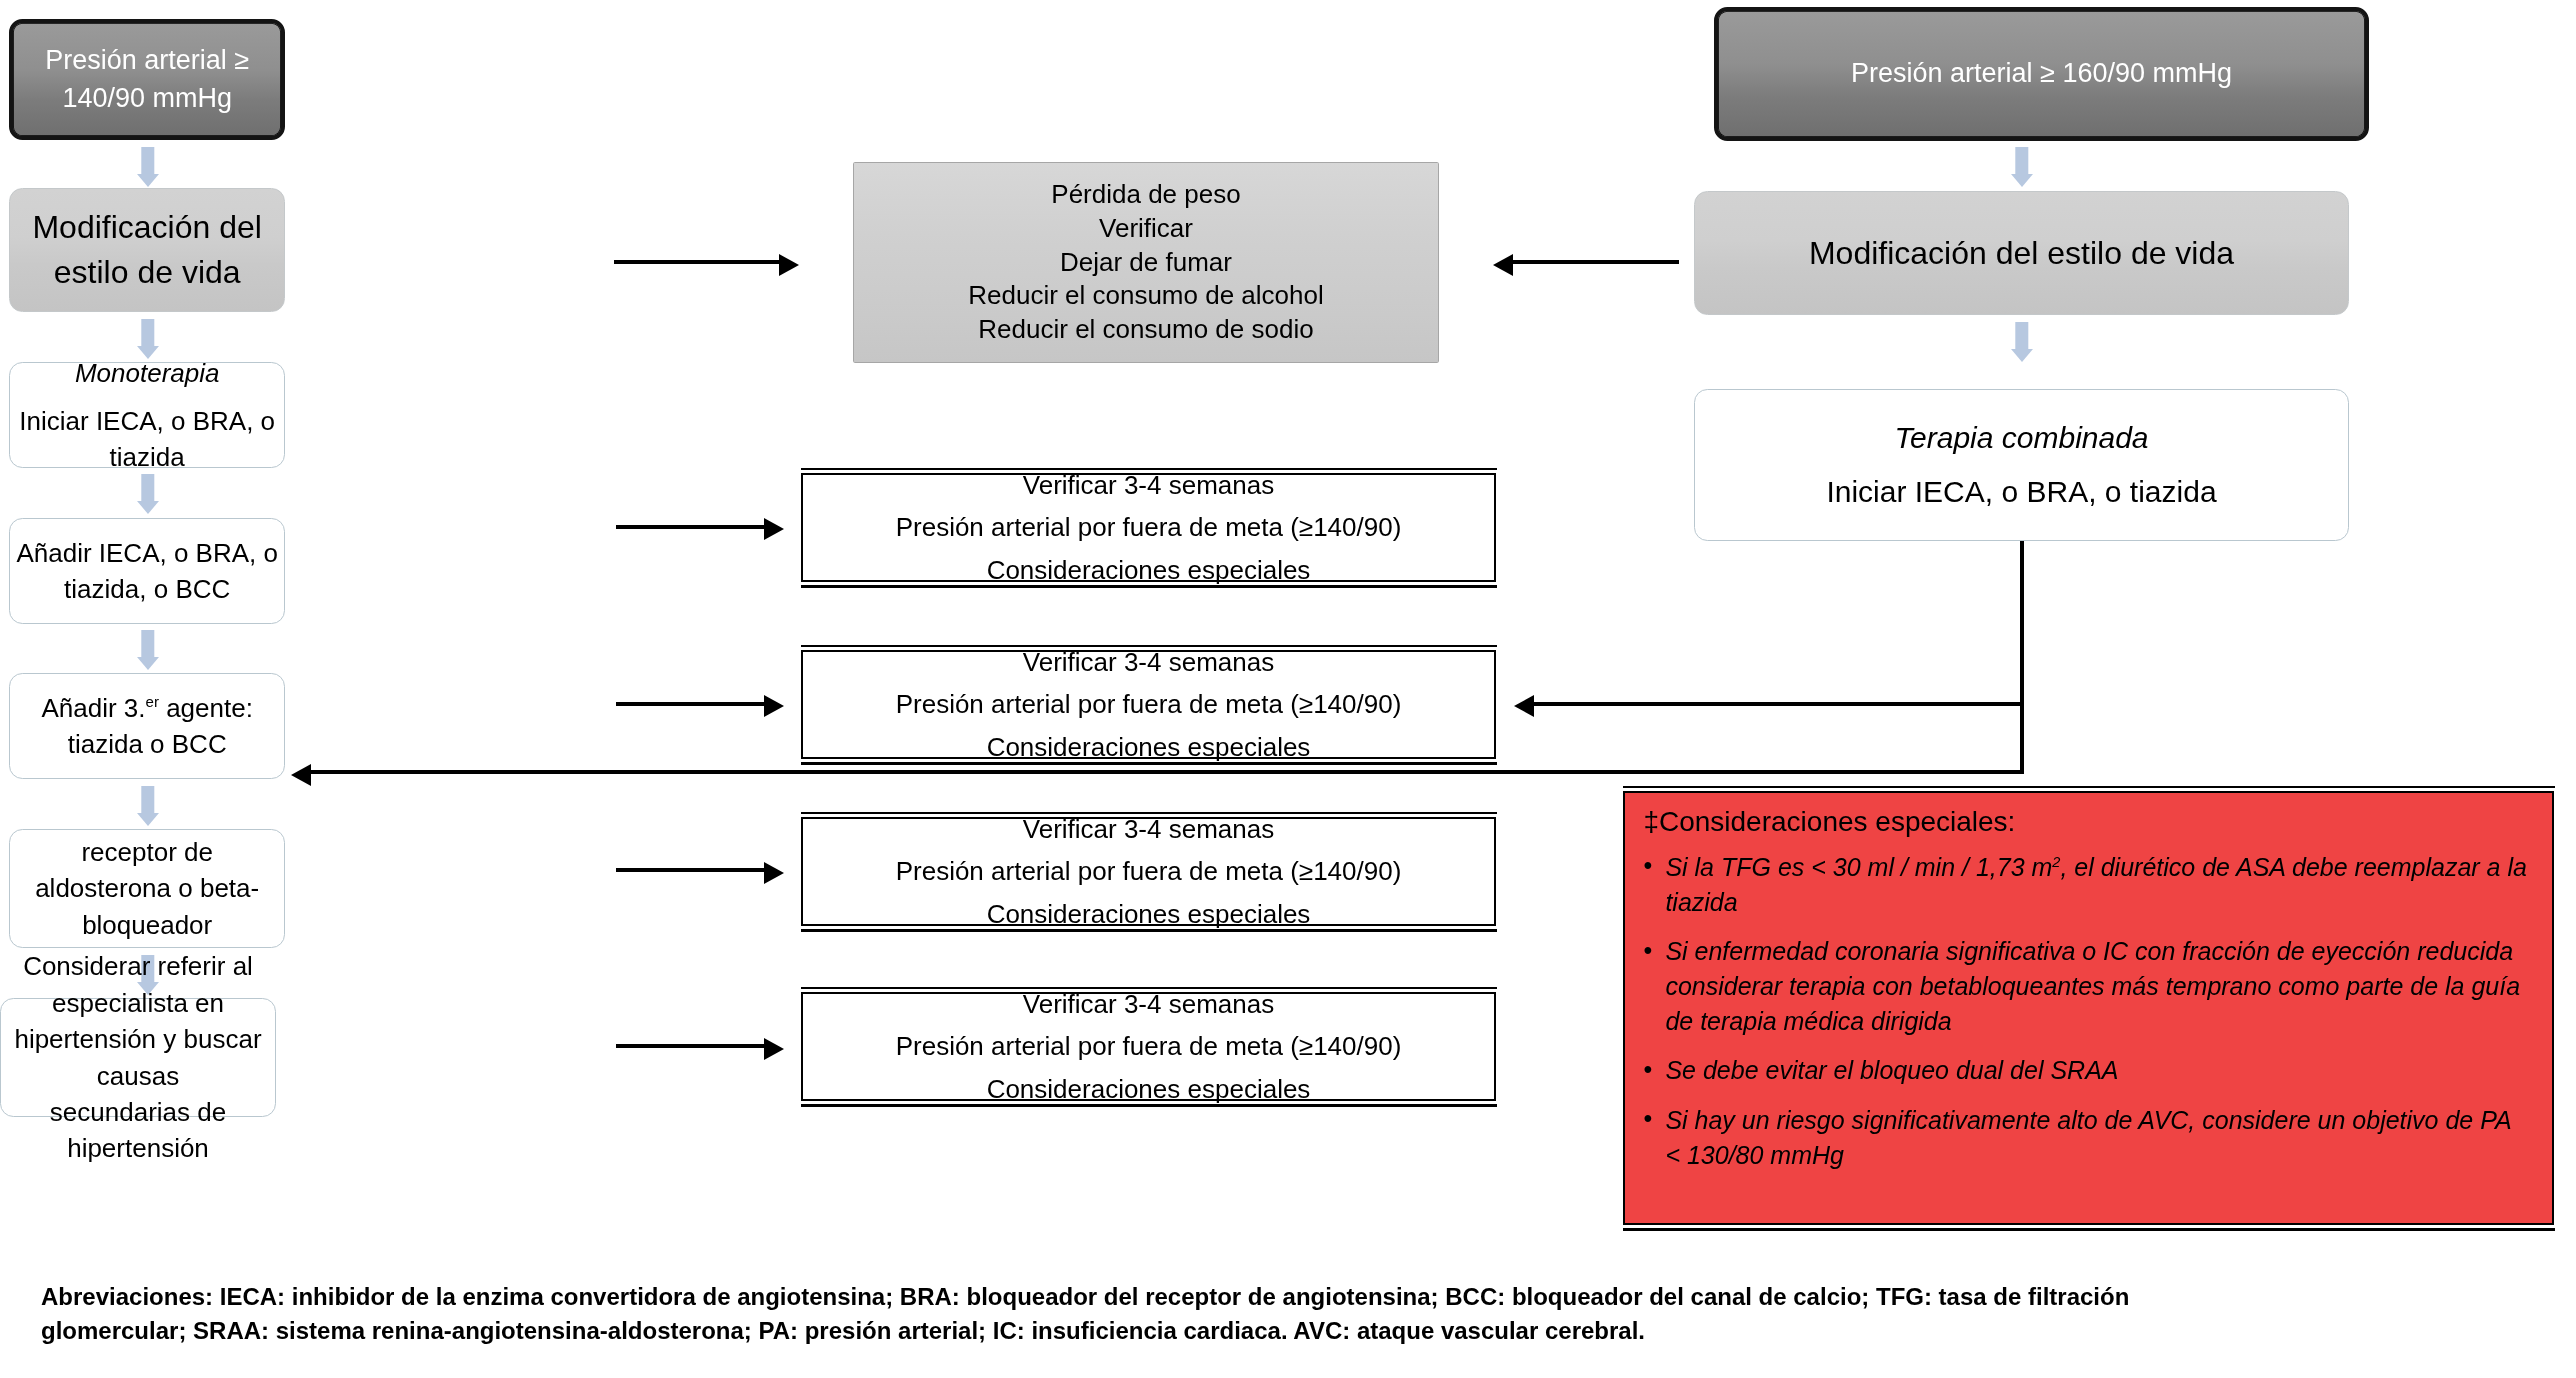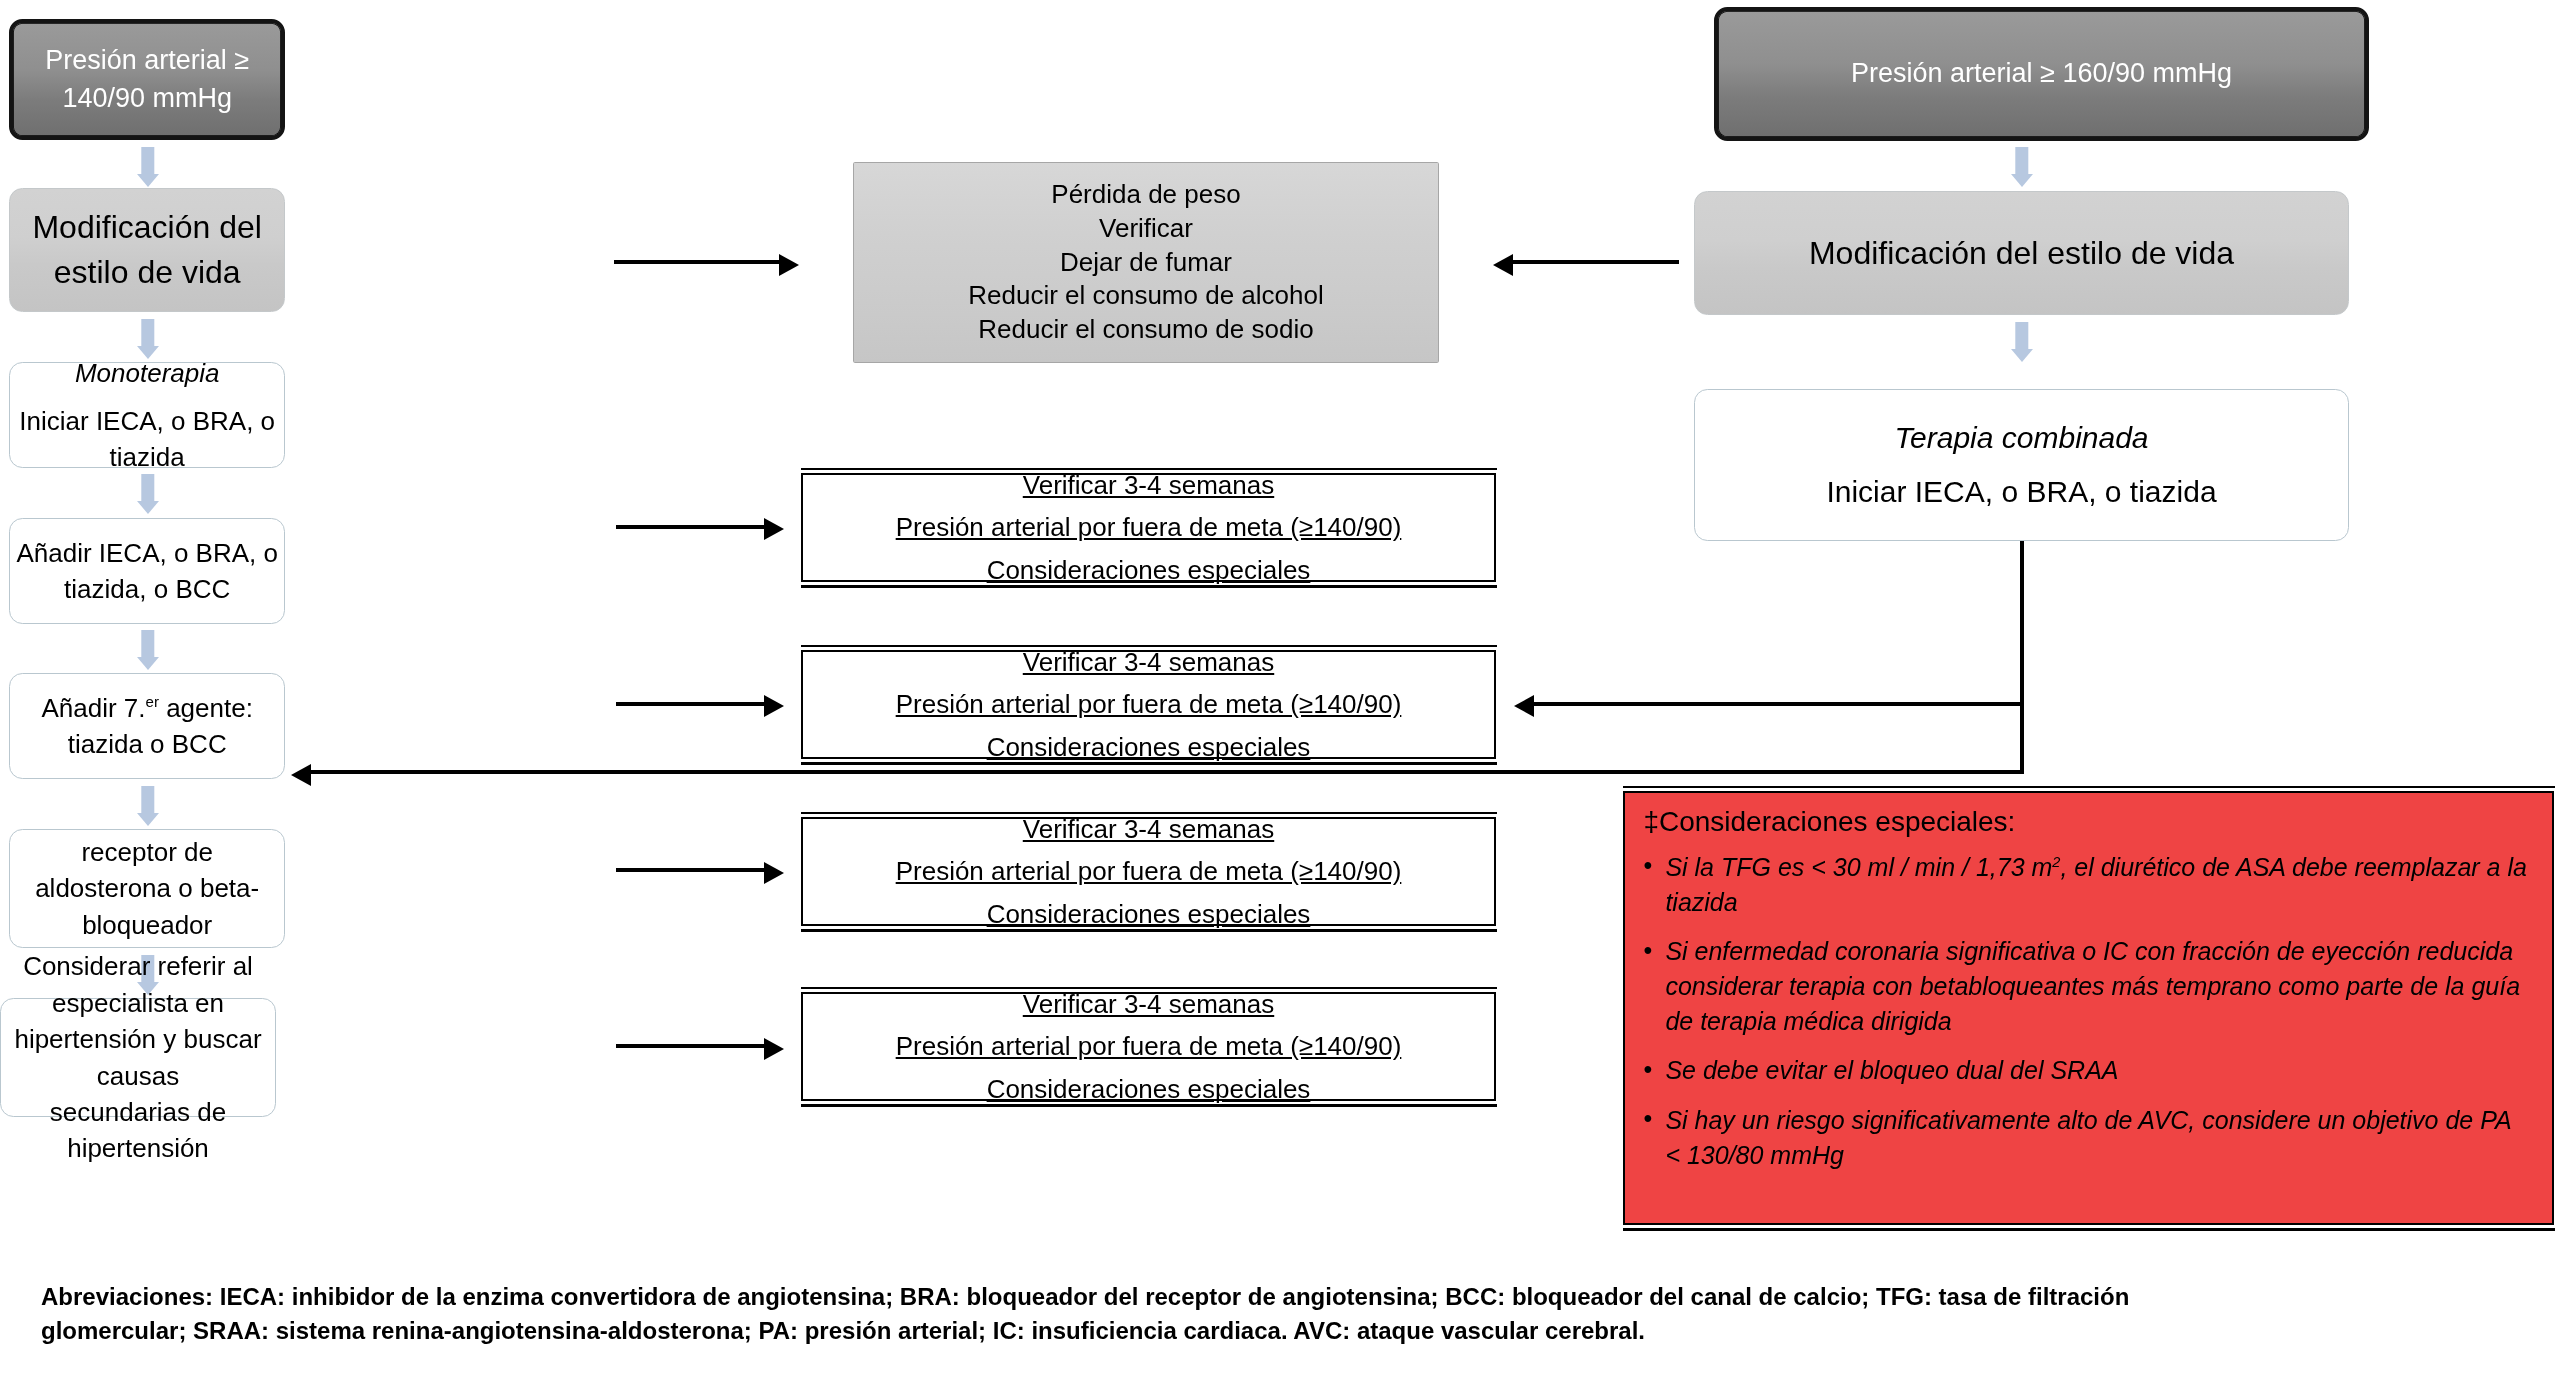--- a/index.html
+++ b/index.html
@@ -68,21 +68,20 @@
   }
 
   
   .whitesquare{
     background:#ffffff;
     border:2.5px solid #000000;
     border-radius:0;
     color:#000;
     font-size:26px;
     line-height:1.62;
-    text-decoration:underline;
   }
   .whitesquare::after{
     content:"";
     position:absolute;
     left:-2.5px;right:-2.5px;bottom:-7.5px;height:2.5px;background:#000;
   }
   .whitesquare::before{
     content:"";
     position:absolute;
     left:-2.5px;right:-2.5px;top:-7.5px;height:2.5px;background:#000;
@@ -195,21 +194,21 @@
     <span class="ln">Añadir IECA, o BRA, o tiazida, o BCC</span>
   </div>
 
   <div class="vblock" style="left:134px;top:630px;width:27px;height:40px;">
     <div class="stem" style="height:27px;"></div>
     <div class="head" style="top:27px;"></div>
   </div>
 
   <div class="node whiteround" style="left:9.2px;top:673px;width:276px;height:106px;">
     <span class="ln">
-      <span>Añadir 7.</span><span class="sup">er</span><span> agente: tiazida o BCC</span>
+      <span>Añadir 3.</span><span class="sup">er</span><span> agente: tiazida o BCC</span>
     </span>
   </div>
 
   <div class="vblock" style="left:134px;top:786px;width:27px;height:40px;">
     <div class="stem" style="height:27px;"></div>
     <div class="head" style="top:27px;"></div>
   </div>
 
   <div class="node whiteround" style="left:9.2px;top:829px;width:276px;height:119px;">
     <span class="ln">receptor de aldosterona o beta-</span>

